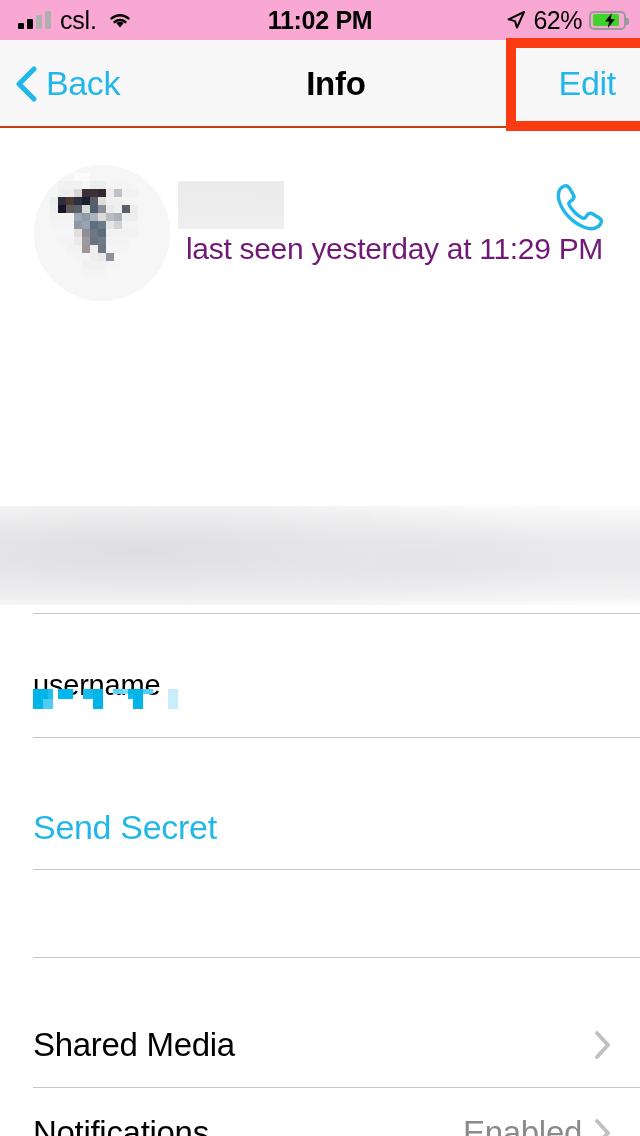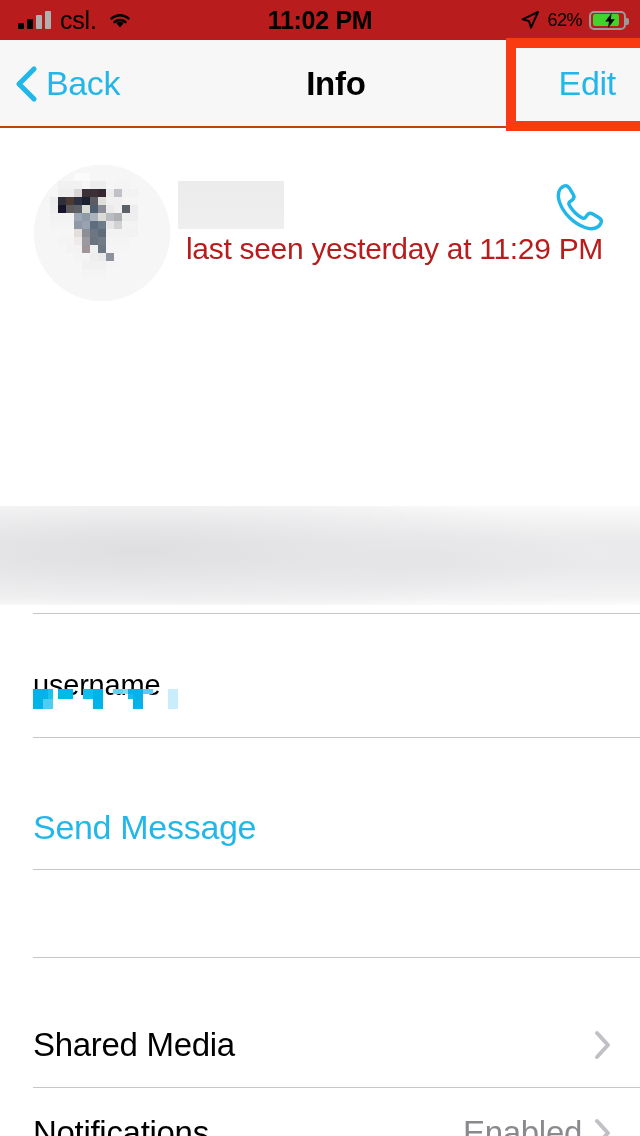--- a/index.html
+++ b/index.html
@@ -15,21 +15,21 @@
     font-family: "Liberation Sans", sans-serif;
     -webkit-font-smoothing: antialiased;
   }
 
   
   .status-bar {
     position: absolute;
     top: 0; left: 0;
     width: 640px;
     height: 40px;
-    background: #b91c1c;
+    background: #f9a8d4;
     display: flex;
     align-items: center;
   }
   .sb-left {
     position: absolute;
     left: 18px;
     top: 0;
     height: 40px;
     display: flex;
     align-items: center;
@@ -73,21 +73,21 @@
     position: absolute;
     right: 14px;
     top: 0;
     height: 40px;
     display: flex;
     align-items: center;
     gap: 7px;
   }
   .loc-icon { width: 20px; height: 20px; display:block; }
   .battery-pct {
-    font-size: 18px;
+    font-size: 25px;
     color: #000;
     letter-spacing: -0.5px;
     line-height: 40px;
   }
   .battery {
     position: relative;
     width: 37px;
     height: 19px;
     border: 2px solid #9a9a9a;
     border-radius: 5px;
@@ -211,21 +211,21 @@
     top: 52px;
     width: 106px;
     height: 48px;
     background: linear-gradient(180deg,#ececec 0%, #ededee 60%, #efeff0 100%);
   }
   .last-seen {
     position: absolute;
     left: 186px;
     top: 103px;
     font-size: 30px;
-    color: #b91c1c;
+    color: #701a75;
     letter-spacing: -0.3px;
     white-space: nowrap;
   }
   .call-btn {
     position: absolute;
     right: 32px;
     top: 50px;
     width: 58px;
     height: 58px;
     cursor: pointer;
@@ -477,21 +477,21 @@
       <rect x="19" y="0" width="3" height="1" fill="#00B4E8"></rect>
       <rect x="22" y="0" width="2" height="1" fill="#55CEF2"></rect>
       <rect x="19" y="1" width="2" height="1" fill="#15BDEB"></rect>
       <rect x="20" y="1" width="2" height="3" fill="#00B4E8"></rect>
       <rect x="27" y="0" width="2" height="4" fill="#C9EEFB"></rect>
     </svg>
   </div>
   <div class="sep" style="top:608px;"></div>
 
   <div class="link-row" style="top:654px;">
-    <span>Send Message</span>
+    <span>Send Secret</span>
   </div>
   <div class="sep" style="top:740px;"></div>
 
   <div class="sep" style="top:828px;"></div>
 
   <div class="list-row" style="top:872px;">
     <span class="rl">Shared Media</span>
     <span class="rv"></span>
     <span class="chev">
       <svg viewBox="0 0 18 30" width="18" height="30">

